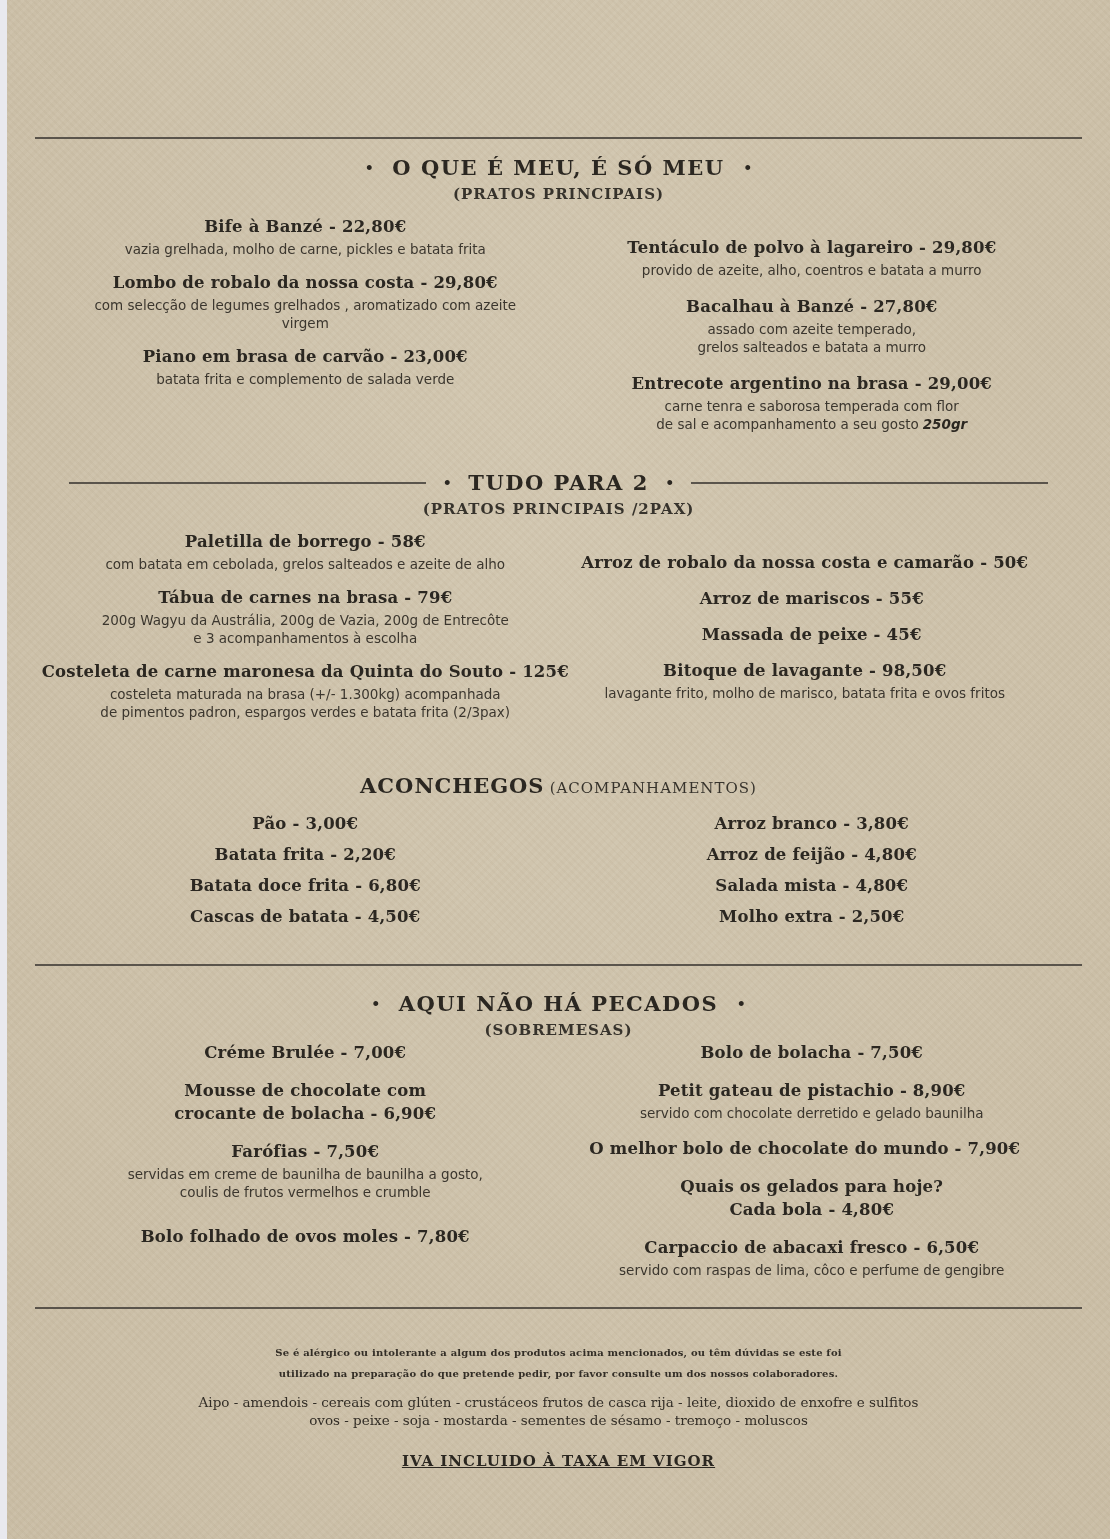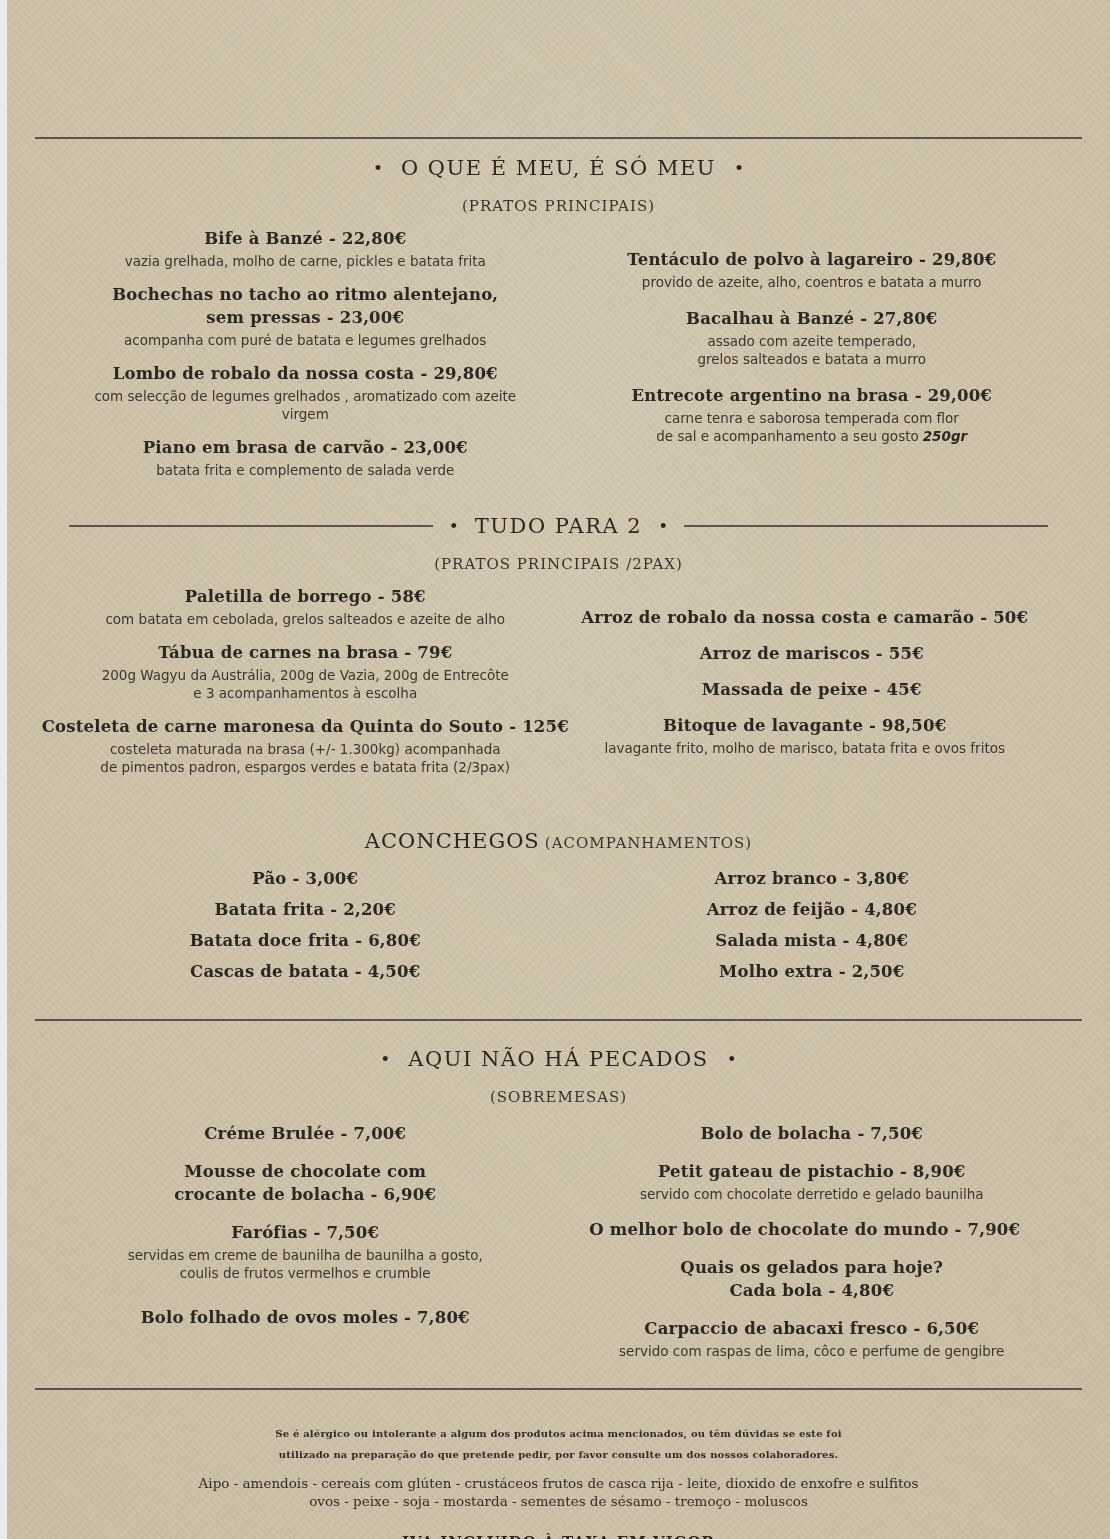--- a/index.html
+++ b/index.html
@@ -28,27 +28,27 @@
   }
   .spacer-top { height:137px; }
 
   
   .sec-head { text-align:center; }
   .sec-title-row {
     display:flex; align-items:center; justify-content:center;
     gap:18px;
   }
   .sec-title {
-    font-size:21px; font-weight:normal; letter-spacing:1.5px;
+    font-size:21px; font-weight:bold; letter-spacing:1.5px;
     color:#2b2721; line-height:26px; display:inline-block;
   }
   .bullet { font-size:17px; color:#2b2721; line-height:26px; }
   .sec-sub {
     font-size:15px; letter-spacing:1px; color:#37332c;
-    line-height:22px; margin-top:14px; font-weight:normal;
+    line-height:22px; margin-top:2px; font-weight:bold;
   }
   .with-lines { gap:16px; }
   .with-lines .line { flex:1; height:2px; background:#45413b; opacity:.85; }
   .inline-head .sec-title { letter-spacing:1px; }
   .sec-sub-inline { font-size:15px; letter-spacing:1px; color:#37332c; }
 
   
   .cols {
     display:grid; grid-template-columns:1fr 1fr; column-gap:34px;
     margin-top:10px;
@@ -75,21 +75,21 @@
   .sec2 { margin-top:21px; }
   .sec2 .sec-title-row { padding:0 0; }
   .sec2-cols .col-right { margin-top:21px; }
   .sec2-cols .col-right .item { margin-bottom:13px; }
   .sec3 { margin-top:39px; }
   .sec3-cols { margin-top:14px; }
   .sec3-cols .item { margin-bottom:9px; }
   .sec3-cols .iname { line-height:22px; }
   .rule.mid { margin-top:27px; }
   .sec4 { margin-top:25px; }
-  .sec4-cols { margin-top:14px; }
+  .sec4-cols { margin-top:0; }
   .sec4-cols .item { margin-bottom:15px; }
   .rule.bot { margin-top:13px; }
 
   
   .footer { text-align:center; }
   .alert {
     margin-top:33px;
     font-size:10px; font-weight:bold; letter-spacing:.2px;
     line-height:21px; color:#322d26; white-space:pre-line;
   }
@@ -121,25 +121,20 @@
       <div class="sec-sub">(PRATOS PRINCIPAIS)</div>
     </div>
 
     <div class="cols sec1-cols">
       <div class="col col-left">
         <div class="item">
           <div class="iname">Bife à Banzé - 22,80€</div>
           <div class="idesc">vazia grelhada, molho de carne, pickles e batata frita</div>
         </div>
         <div class="item">
-          <div class="iname">Bochechas no tacho ao ritmo alentejano,
-sem pressas - 23,00€</div>
-          <div class="idesc">acompanha com puré de batata e legumes grelhados</div>
-        </div>
-        <div class="item">
           <div class="iname">Lombo de robalo da nossa costa - 29,80€</div>
           <div class="idesc">com selecção de legumes grelhados , aromatizado com azeite virgem</div>
         </div>
         <div class="item">
           <div class="iname">Piano em brasa de carvão - 23,00€</div>
           <div class="idesc">batata frita e complemento de salada verde</div>
         </div>
       </div>
       <div class="col col-right">
         <div class="item">

